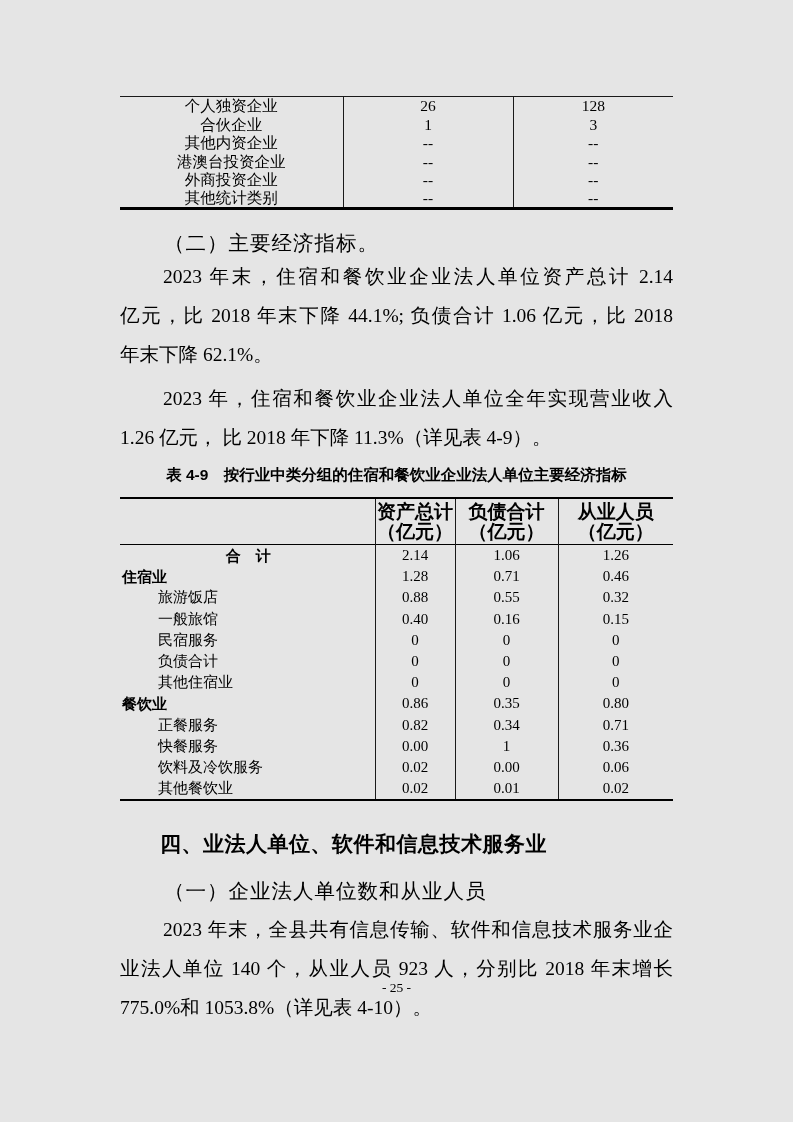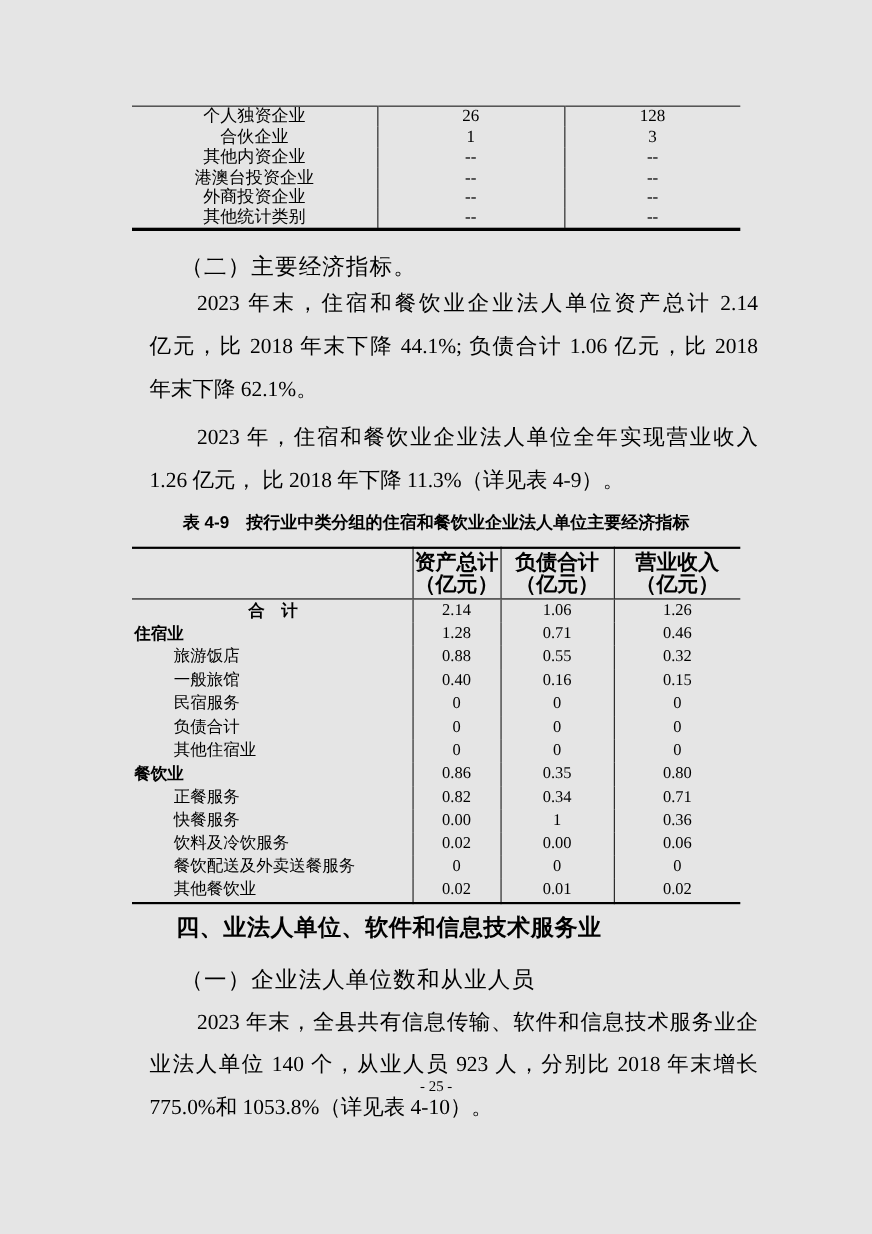--- a/index.html
+++ b/index.html
@@ -19,21 +19,21 @@
   .tcont td {
     height:18.4px; padding:0; font-size:15.5px; line-height:1;
     text-align:center; vertical-align:middle;
   }
   .tcont td + td { border-left:1.5px solid #1a1a1a; }
   
   .kai-heading {
     position:absolute; left:164px; font-size:20.5px; line-height:28px;
     letter-spacing:1px;
   }
-  .para { position:absolute; left:136px; width:553px; }
+  .para { position:absolute; left:120px; width:553px; }
   .pline { font-size:19.5px; line-height:39px; height:39px; }
   .pline.full { text-align:justify; text-align-last:justify; text-justify:inter-character; }
   .pline.first { text-indent:43px; }
   
   .caption {
     position:absolute; left:120px; top:465px; width:553px;
     text-align:center; font-family:"Liberation Sans","DejaVu Sans",sans-serif;
     font-weight:bold; font-size:15.5px;
   }
   .t49-wrap { position:absolute; left:120px; top:497px; width:553px; }
@@ -155,21 +155,21 @@
           <th></th>
           <th>
             <div>资产总计</div>
             <div>（亿元）</div>
           </th>
           <th>
             <div>负债合计</div>
             <div>（亿元）</div>
           </th>
           <th>
-            <div>营业收入</div>
+            <div>从业人员</div>
             <div>（亿元）</div>
           </th>
         </tr>
       </thead>
       <tbody>
 
           <tr class="row-total">
             <td class="lbl">合　计</td>
             <td>2.14</td>
             <td>1.06</td>
@@ -239,26 +239,20 @@
             <td>0.36</td>
           </tr>
 
           <tr class="row-item">
             <td class="lbl">饮料及冷饮服务</td>
             <td>0.02</td>
             <td>0.00</td>
             <td>0.06</td>
           </tr>
 
-          <tr class="row-item">
-            <td class="lbl">餐饮配送及外卖送餐服务</td>
-            <td>0</td>
-            <td>0</td>
-            <td>0</td>
-          </tr>
 
           <tr class="row-item">
             <td class="lbl">其他餐饮业</td>
             <td>0.02</td>
             <td>0.01</td>
             <td>0.02</td>
           </tr>
         </tbody>
     </table>
   </div>

